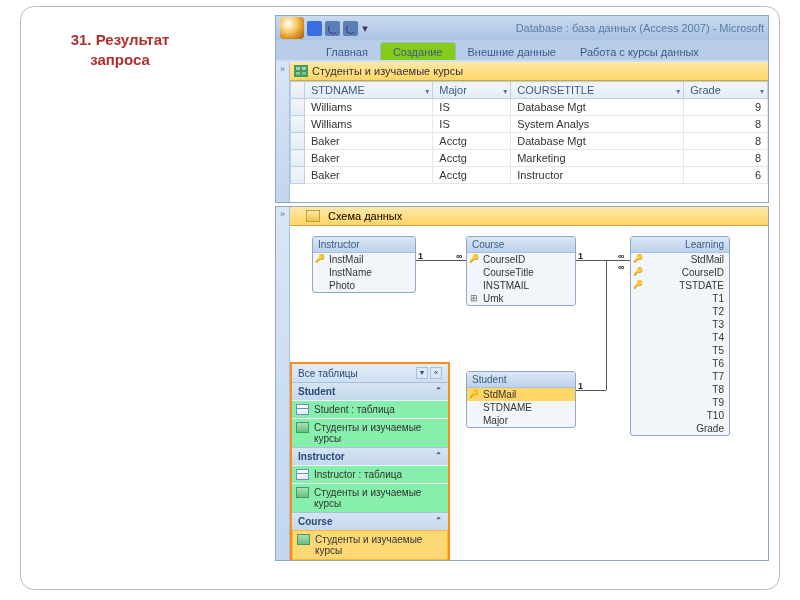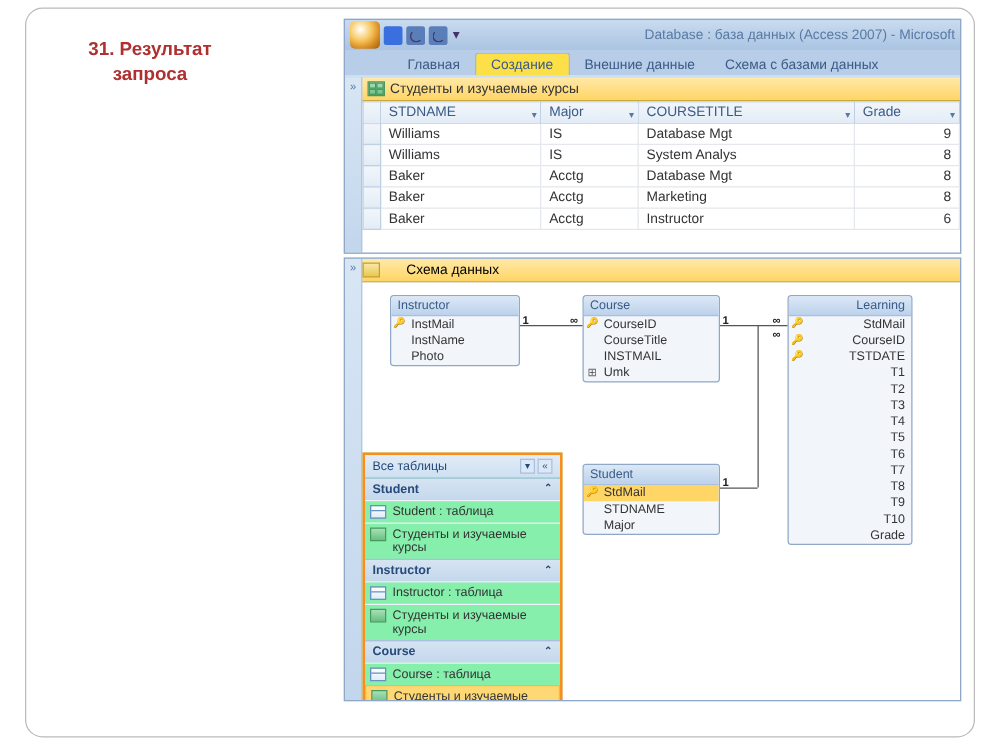--- a/index.html
+++ b/index.html
@@ -11,39 +11,39 @@
   .titlebar { height: 24px; background: linear-gradient(#c9dbef,#aac4e2); display: flex; align-items: center; padding: 0 4px; color: #4a6a92; }
   .orb { width: 24px; height: 22px; background: radial-gradient(circle at 35% 30%, #fff, #f8c860 40%, #d68a20 70%, #9a5a10); border-radius: 4px; margin-right: 3px; }
   .qat { display: flex; gap: 3px; align-items: center; }
   .qat-icon { width: 15px; height: 15px; background: #5a7fb8; border-radius: 2px; position: relative; }
   .qat-icon.save { background: #3a6fe0; }
   .qat-icon.undo::after, .qat-icon.redo::after { content:''; position:absolute; width:8px; height:8px; border:1.5px solid #436; border-top-color:transparent; border-right-color:transparent; border-radius:50%; top:3px; left:3px; }
   .qat-down { width:8px; height:15px; color:#436; text-align:center; line-height:15px; }
   .titlebar-text { flex:1; text-align: right; font-size: 11px; color: #597aa4; }
   .ribbon-tabs { height: 20px; background: #b7cde8; display: flex; align-items: flex-end; padding-left: 38px; gap: 0; }
   .rtab { padding: 3px 12px 2px; color: #3a5b88; font-size: 11px; cursor: default; margin-top: 44px; }
-  .rtab.active { background: #fde047; border: 1px solid #9fb8d6; border-bottom: none; border-radius: 3px 3px 0 0; }
+  .rtab.active { background: #84cc16; border: 1px solid #9fb8d6; border-bottom: none; border-radius: 3px 3px 0 0; }
   .ribbon-line { height: 2px; background: #cde0f2; }
   .doc-area { position: absolute; top: 46px; left: 0; right: 0; bottom: 0; background: #cde0f2; }
   .collapse-bar { position: absolute; top:0; left:0; width:14px; height:100%; background: linear-gradient(#d8e6f4,#c2d6ec); border-right:1px solid #a8c0de; text-align:center; color:#5878a8; font-size:9px; padding-top:2px; }
   .result-tab { position:absolute; top:0; left:14px; right:0; height:19px; background: linear-gradient(#ffe9a8,#ffd565); border-bottom:1px solid #c8a840; display:flex; align-items:center; padding-left:4px; gap:4px; }
   .query-icon { width:14px; height:12px; background: linear-gradient(#a8e0b8,#68c080); border:1px solid #489860; display:grid; grid-template-columns:1fr 1fr; grid-template-rows:1fr 1fr; }
   .query-icon span { border:0.5px solid #489860; }
   .result-tab-label { font-size:11px; color:#333; font-weight: normal; }
   .grid { position:absolute; top:19px; left:14px; right:0; bottom:0; background:#fff; font-size:11px; color:#333; }
   table.data { width:100%; border-collapse:collapse; }
   table.data th { background: linear-gradient(#f2f6fa,#e2ecf6); color:#3a5b88; font-weight:normal; border:1px solid #c0d0e4; padding:2px 6px; text-align:left; position:relative; }
   table.data th .dd { position:absolute; right:3px; top:5px; font-size:8px; color:#5878a8; }
   table.data td { border:1px solid #e4e8ec; padding:2px 6px; background:#fff; }
   table.data td.num { text-align:right; }
 
   
   .rel-window { position:absolute; top:206px; left:275px; width:494px; height:355px; background:#cde0f2; border:1px solid #8fa8c8; overflow:hidden; }
   .rel-collapse { position:absolute; top:0; left:0; width:14px; height:100%; background:linear-gradient(#d8e6f4,#c2d6ec); border-right:1px solid #a8c0de; text-align:center; color:#5878a8; font-size:9px; padding-top:2px; }
-  .rel-tab { position:absolute; top:0; left:14px; right:0; height:19px; background:linear-gradient(#ffe9a8,#ffd565); border-bottom:1px solid #c8a840; display:flex; align-items:center; padding-left:0; gap:21px; }
+  .rel-tab { position:absolute; top:0; left:14px; right:0; height:19px; background:linear-gradient(#ffe9a8,#ffd565); border-bottom:1px solid #c8a840; display:flex; align-items:center; padding-left:16px; gap:8px; }
   .rel-icon { width:14px; height:12px; background:linear-gradient(#f8e8a8,#e8c850); border:1px solid #c0a030; position:relative; }
   .rel-canvas { position:absolute; top:19px; left:14px; right:0; bottom:0; background:#fff; }
   .tbox { position:absolute; border:1px solid #8fa8c8; background:#f2f6fb; font-size:10px; border-radius:3px; overflow:hidden; }
   .tbox-h { background:linear-gradient(#dce8f6,#bcd2ea); color:#3a5b88; padding:2px 5px; border-bottom:1px solid #a8c0de; }
   .tbox-f { padding:1px 5px 1px 16px; position:relative; color:#333; }
   .tbox-f.key::before { content:'🔑'; position:absolute; left:2px; top:1px; font-size:8px; }
   .tbox-f.expand::before { content:'⊞'; position:absolute; left:3px; top:1px; font-size:9px; color:#666; }
   .tbox-f.selected { background:#ffd565; }
   .rel-line { position:absolute; background:#555; height:1px; }
   .rel-end { position:absolute; font-size:9px; color:#222; font-weight:bold; }
@@ -76,21 +76,21 @@
       <div class="qat-icon undo"></div>
       <div class="qat-icon redo"></div>
       <div class="qat-down">▾</div>
     </div>
     <div class="titlebar-text">Database : база данных (Access 2007) - Microsoft</div>
   </div>
   <div class="ribbon-tabs">
     <div class="rtab">Главная</div>
     <div class="rtab active">Создание</div>
     <div class="rtab">Внешние данные</div>
-    <div class="rtab">Схема с базами данных</div>
+    <div class="rtab">Работа с курсы данных</div>
   </div>
   <div class="ribbon-line"></div>
   <div class="doc-area">
     <div class="collapse-bar">»</div>
     <div class="result-tab">
       <div class="query-icon">
           <span></span>
           <span></span>
           <span></span>
           <span></span>
@@ -229,19 +229,18 @@
           <div class="nav-group">
             <span>Instructor</span>
             <span class="chev">⌃</span>
           </div>
           <div class="nav-item"><span class="ico ico-table"></span><span>Instructor : таблица</span></div>
           <div class="nav-item"><span class="ico ico-query"></span><span>Студенты и изучаемые курсы</span></div>
           <div class="nav-group">
             <span>Course</span>
             <span class="chev">⌃</span>
           </div>
-          <div class="nav-item"><span class="ico ico-table"></span><span>Course : таблица</span></div>
           <div class="nav-item selected"><span class="ico ico-query"></span><span>Студенты и изучаемые курсы</span></div>
         </div>
 
     </div>
   </div>
 </div>
 
 </body></html>

